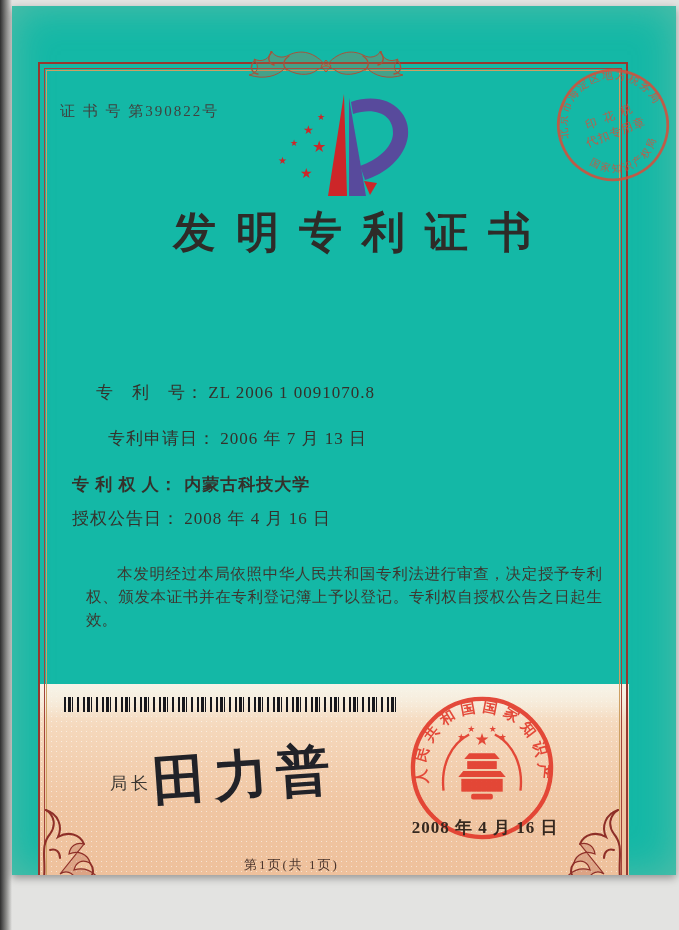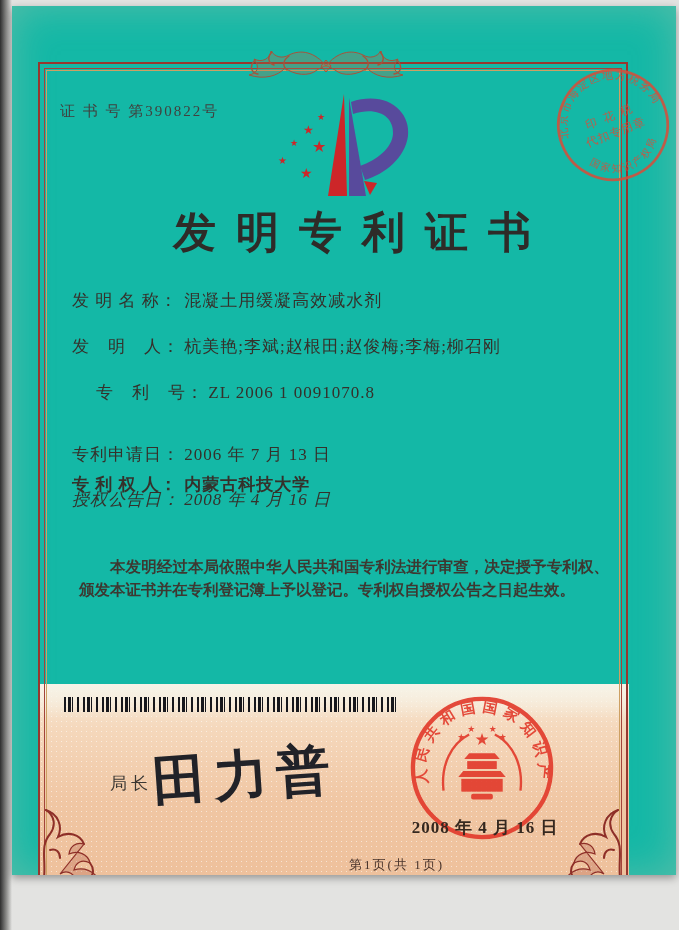--- a/index.html
+++ b/index.html
@@ -41,39 +41,39 @@
     letter-spacing:2px;z-index:5;}
   .logo{position:absolute;left:258px;top:84px;width:150px;height:114px;z-index:5;}
   .tax-stamp{position:absolute;left:538px;top:56px;width:126px;height:126px;z-index:7;
     transform:rotate(-21deg);opacity:.88;}
   .title{position:absolute;left:0;top:198px;width:664px;margin:0;text-align:center;
     font-size:43px;font-weight:700;color:#2e2b28;letter-spacing:20px;padding-left:36px;
     box-sizing:border-box;z-index:5;}
   .field-row{position:absolute;left:60px;width:560px;font-size:17px;color:#35312b;z-index:5;}
   .field-row .lab{display:inline-block;min-width:108px;letter-spacing:1px;}
   .field-row .val{letter-spacing:1px;}
-  .fr1{top:283px;} .fr2{top:329px;} .fr3{top:375px;margin-left:24px;} .fr4{top:437px;} .fr5{top:467px;font-weight:bold;} .fr6{top:482px;font-style:italic;}
+  .fr1{top:283px;} .fr2{top:329px;} .fr3{top:375px;margin-left:24px;} .fr4{top:421px;margin-left:36px;} .fr5{top:467px;font-weight:bold;} .fr6{top:501px;}
   .body-text{position:absolute;left:58px;top:540px;width:548px;z-index:5;
     font-size:15.5px;line-height:23px;color:#3d3831;text-align:justify;}
-  .body-text p{margin:9px;text-indent:2em;font-weight:bold;}
+  .body-text p{margin:16px;text-indent:2em;}
   .barcode{position:absolute;left:52px;top:691px;width:332px;height:15px;z-index:5;
     background:repeating-linear-gradient(90deg,
       #17171c 0 2px,rgba(0,0,0,0) 2px 4px,
       #17171c 4px 7px,rgba(0,0,0,0) 7px 8px,
       #17171c 8px 9px,rgba(0,0,0,0) 9px 13px,
       #17171c 13px 15px,rgba(0,0,0,0) 15px 19px);}
   .chief-label{position:absolute;left:98px;top:766px;font-size:17px;color:#3b3733;
     letter-spacing:4px;z-index:5;text-align:right;}
   .signature{position:absolute;left:140px;top:733px;width:200px;font-size:54px;color:#212228;
     font-weight:700;letter-spacing:8px;transform:rotate(-4deg);z-index:5;
     font-family:"Liberation Serif","DejaVu Serif",serif;}
   .official-seal{position:absolute;left:396px;top:688px;width:148px;height:148px;z-index:6;opacity:.9;}
   .seal-date{position:absolute;left:398px;top:810px;width:150px;text-align:center;font-size:17px;
     color:#35281f;letter-spacing:1px;z-index:7;font-weight:600;}
-  .page-footer{position:absolute;left:232px;top:850px;width:200px;text-align:right;
+  .page-footer{position:absolute;left:232px;top:850px;width:200px;text-align:left;
     font-size:13px;color:#4a342b;letter-spacing:2px;z-index:5;}
   
   .seal-red{fill:#e2392a;}
   .seal-red-stroke{stroke:#e2392a;fill:none;}
   .stamp-red{fill:#d4503c;}
   .stamp-red-stroke{stroke:#d4503c;fill:none;}
   .orn-stroke{stroke:#a5543c;fill:none;stroke-width:1.4;stroke-linecap:round;}
   .orn-fill{fill:rgba(186,108,70,.30);stroke:#a5543c;stroke-width:1;}
   .corner-stroke{stroke:#8e2f28;fill:none;stroke-width:2;stroke-linecap:round;}
   .corner-fill{fill:rgba(160,60,50,.22);stroke:#8e2f28;stroke-width:1.2;}
@@ -154,28 +154,20 @@
       <text class="stamp-red" font-size="9.5" letter-spacing="2">
         <textPath href="#taxBot" startOffset="50%" text-anchor="middle">国家知识产权局</textPath>
       </text>
       <text class="stamp-red" x="60" y="55" font-size="11" text-anchor="middle" letter-spacing="2">印 花 税</text>
       <text class="stamp-red" x="60" y="71" font-size="11" text-anchor="middle" letter-spacing="1">代扣专用章</text>
     </svg>
   </div>
 
   <h1 class="title">发明专利证书</h1>
 
-  <div class="field-row fr1">
-    <span class="lab">发 明 名 称：</span>
-    <span class="val">混凝土用缓凝高效减水剂</span>
-  </div>
-  <div class="field-row fr2">
-    <span class="lab">发　明　人：</span>
-    <span class="val">杭美艳;李斌;赵根田;赵俊梅;李梅;柳召刚</span>
-  </div>
   <div class="field-row fr3">
     <span class="lab">专　利　号：</span>
     <span class="val">ZL 2006 1 0091070.8</span>
   </div>
   <div class="field-row fr4">
     <span class="lab">专利申请日：</span>
     <span class="val">2006 年 7 月 13 日</span>
   </div>
   <div class="field-row fr5">
     <span class="lab">专 利 权 人：</span>

